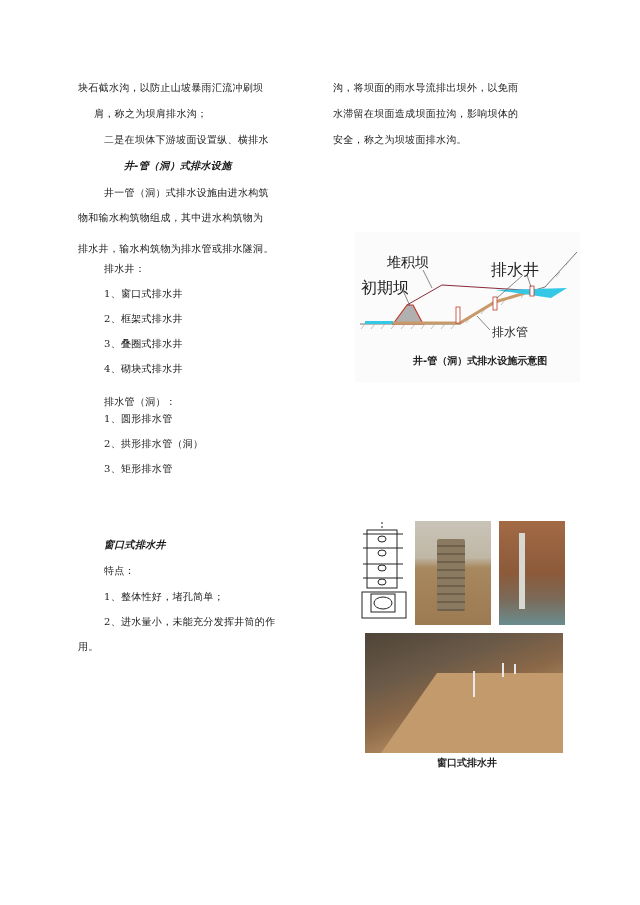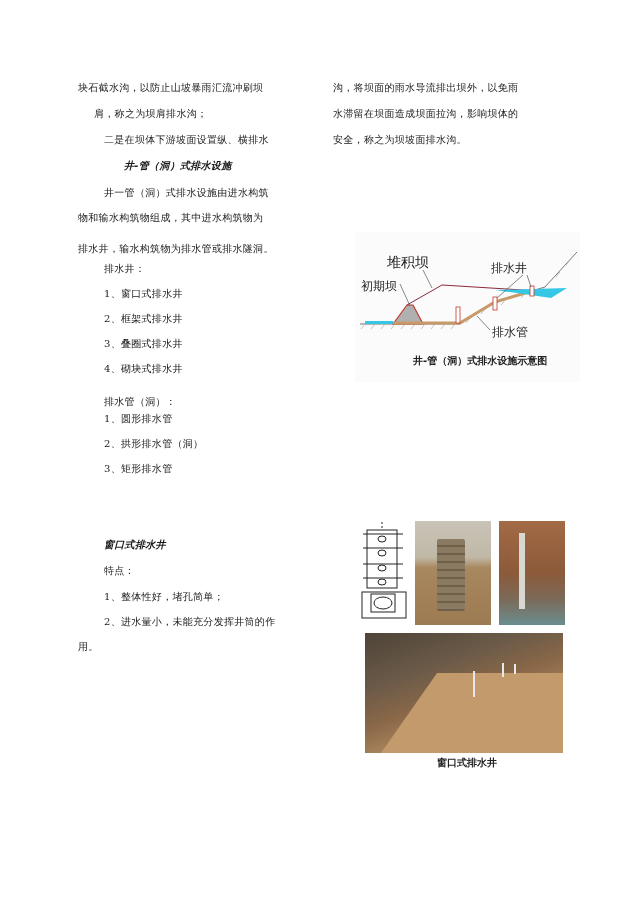--- a/index.html
+++ b/index.html
@@ -78,22 +78,22 @@
     <rect x="138" y="65" width="4" height="13" fill="#fff" stroke="#c0392b" stroke-width="0.8"></rect>
     <rect x="175" y="54" width="4" height="10" fill="#fff" stroke="#c0392b" stroke-width="0.8"></rect>
 
     <line x1="68" y1="38" x2="77" y2="56" stroke="#555" stroke-width="0.7"></line>
     <line x1="45" y1="52" x2="55" y2="74" stroke="#555" stroke-width="0.7"></line>
     <line x1="168" y1="43" x2="142" y2="66" stroke="#555" stroke-width="0.7"></line>
     <line x1="172" y1="43" x2="176" y2="55" stroke="#555" stroke-width="0.7"></line>
     <line x1="135" y1="98" x2="122" y2="84" stroke="#555" stroke-width="0.7"></line>
   </svg>
   <div class="cap" style="left:32px;top:22px;font-size:14px;font-weight:normal;">堆积坝</div>
-  <div class="cap" style="left:136px;top:28px;font-size:12px;font-weight:normal;">排水井</div>
-  <div class="cap" style="left:6px;top:46px;font-size:12px;font-weight:normal;">初期坝</div>
+  <div class="cap" style="left:136px;top:28px;font-size:16px;font-weight:normal;">排水井</div>
+  <div class="cap" style="left:6px;top:46px;font-size:16px;font-weight:normal;">初期坝</div>
   <div class="cap" style="left:137px;top:92px;font-size:12px;font-weight:normal;">排水管</div>
   <div class="cap" style="left:58px;top:122px;">井-管（洞）式排水设施示意图</div>
 </div>
 
 <div class="fig" style="left:357px;top:512px;width:210px;height:260px;">
 
   <div style="position:absolute;left:2px;top:8px;width:50px;height:100px;">
     <svg width="50" height="100" viewBox="0 0 50 100">
       <g stroke="#222" stroke-width="1" fill="none">
         <rect x="8" y="10" width="30" height="58"></rect>

